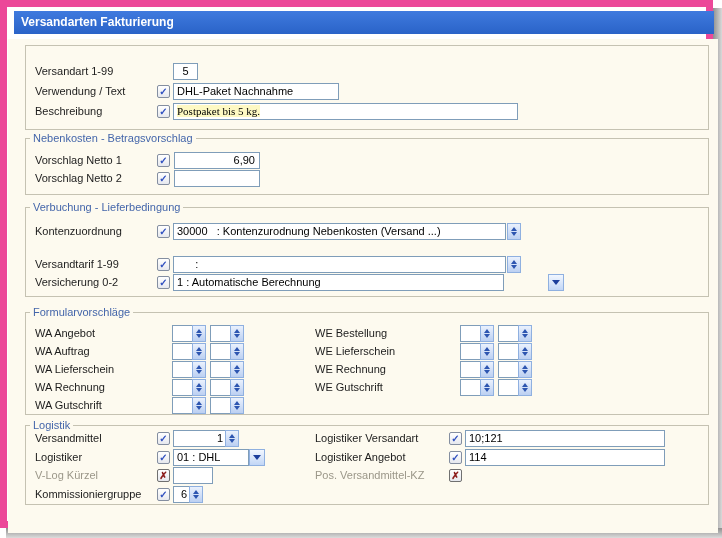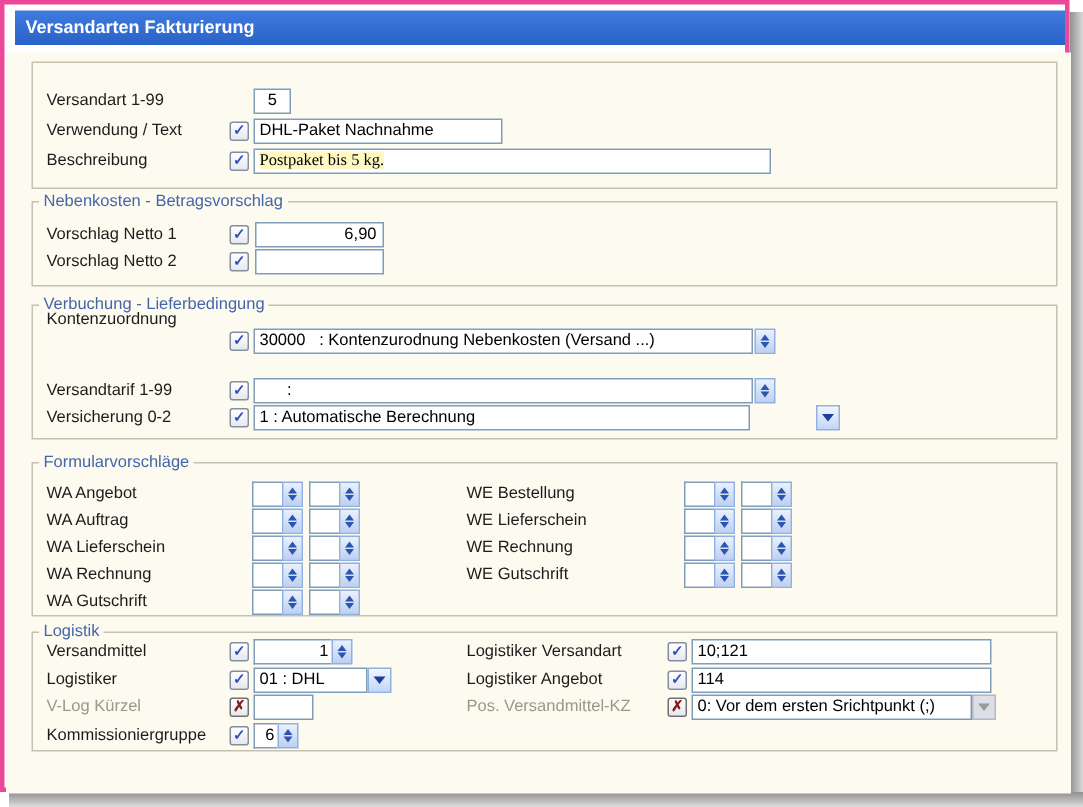--- a/index.html
+++ b/index.html
@@ -1,19 +1,19 @@
 <!DOCTYPE html>
 <html><head>
 <meta charset="utf-8">
 <style>
   html,body{margin:0;padding:0;background:#ffffff;}
   .screen{position:relative;width:722px;height:538px;background:#fff;
           font-family:"Liberation Sans", sans-serif;overflow:hidden;}
   .window{position:absolute;left:0;top:0;width:713px;height:528px;background:#fff;
-          border:3px solid #ec4899;box-sizing:border-box;padding-left:40px;}
+          border:7px solid #ec4899;box-sizing:border-box;padding-left:40px;}
   .sh-r{position:absolute;left:713px;top:8px;width:9px;height:520px;
         background:linear-gradient(to right,#8f8f8f,#d9d9d9);}
   .sh-b{position:absolute;left:6px;top:528px;width:716px;height:10px;
         background:linear-gradient(#8f8f8f,#dcdcdc);}
   .canvas{position:absolute;left:1px;top:32px;width:710px;height:494px;background:#fdfaef;}
   .titlebar{position:absolute;left:7px;top:4px;width:700px;height:23px;
             background:linear-gradient(#3f7ade,#2a63c8);color:#fff;font-size:12px;
             font-weight:bold;line-height:23px;padding-left:7px;box-sizing:border-box;}
   .fs{position:absolute;border:1px solid #c5c2b2;box-sizing:border-box;}
   .legend{position:absolute;left:4px;top:-8px;background:#fdfaef;color:#4466aa;
@@ -89,21 +89,21 @@
     <div class="inp num" style="left:167px;top:145px;width:86px;">6,90</div>
     <div class="lbl" style="left:28px;top:163px;">Vorschlag Netto 2</div>
     <div class="chk" style="left:150px;top:165px;">
         <span>✓</span>
       </div>
     <div class="inp num" style="left:167px;top:163px;width:86px;"></div>
 
     <div class="fs" style="left:18px;top:200px;width:684px;height:90px;">
       <span class="legend">Verbuchung - Lieferbedingung</span>
     </div>
-    <div class="lbl" style="left:28px;top:202px;text-align:right;">Kontenzuordnung</div>
+    <div class="lbl" style="left:28px;top:216px;text-align:right;">Kontenzuordnung</div>
     <div class="chk" style="left:150px;top:218px;">
         <span>✓</span>
       </div>
     <div class="inp" style="left:166px;top:216px;width:333px;">30000   : Kontenzurodnung Nebenkosten (Versand ...)</div>
     <div class="sf" style="left:500px;top:216px;">
         <div class="spinbtn">
           <i class="up"></i>
           <i class="down"></i>
         </div>
       </div>
@@ -328,20 +328,14 @@
     <div class="lbl" style="left:308px;top:442px;">Logistiker Angebot</div>
     <div class="chk" style="left:442px;top:444px;">
         <span>✓</span>
       </div>
     <div class="inp" style="left:458px;top:442px;width:200px;">114</div>
 
     <div class="lbl dim" style="left:308px;top:460px;">Pos. Versandmittel-KZ</div>
     <div class="chk x" style="left:442px;top:462px;">
         <span>✗</span>
       </div>
-    <div class="combo" style="left:458px;top:460px;">
-      <div class="combotext" style="width:187px;">0: Vor dem ersten Srichtpunkt (;)</div>
-      <div class="ddbtn disabled">
-          <i class="da"></i>
-        </div>
-    </div>
   </div>
 </div>
 
 </body></html>

